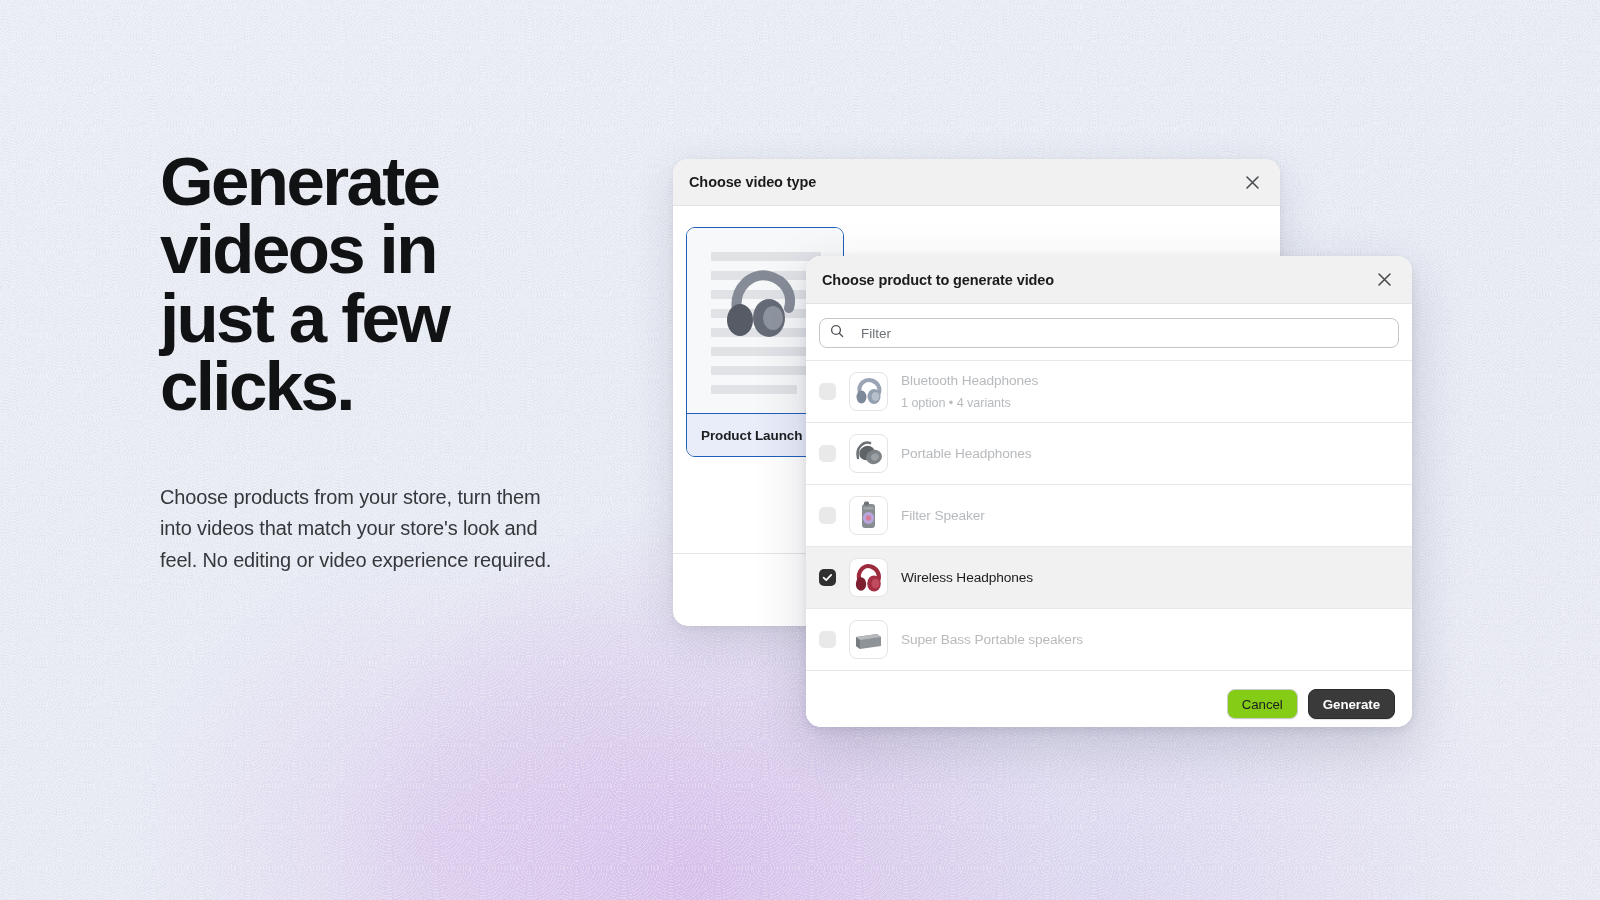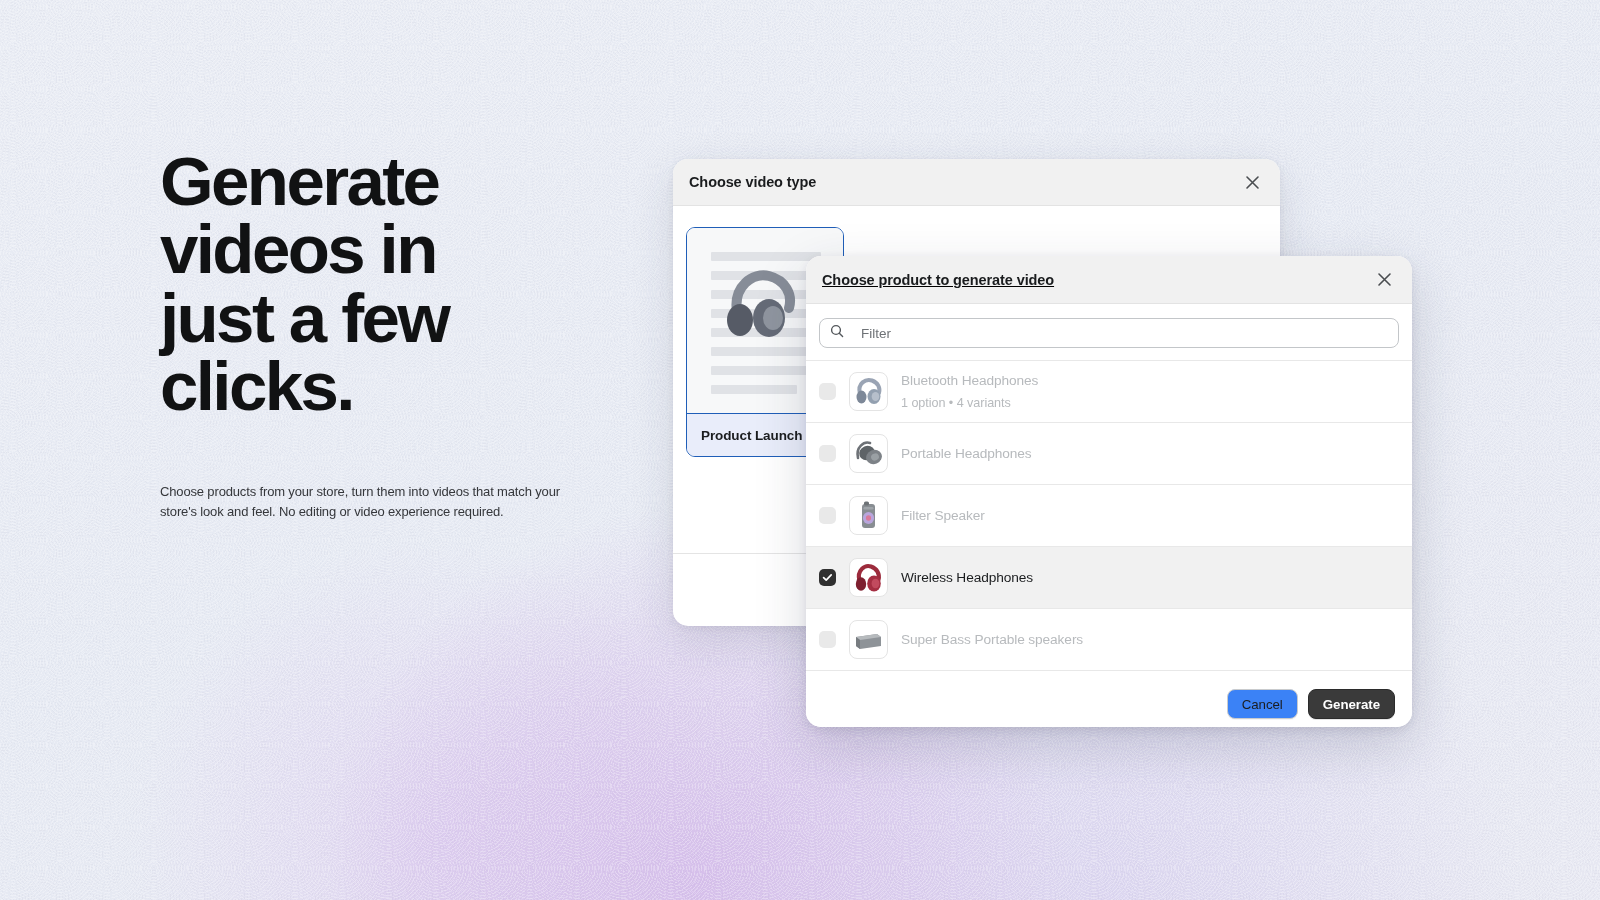--- a/index.html
+++ b/index.html
@@ -42,21 +42,21 @@
   .hero-title {
     font-size: 69px;
     line-height: 0.99;
     letter-spacing: -2.6px;
     font-weight: 700;
     color: #111213;
     width: 350px;
   }
   .hero-sub {
     margin-top: 61px;
-    font-size: 13px;
+    font-size: 20px;
     line-height: 1.56;
     color: #35373b;
     letter-spacing: -0.15px;
     width: 400px;
   }
 
   
   .modal {
     position: absolute;
     background: #ffffff;
@@ -143,21 +143,21 @@
     color: #1b1d1f;
     letter-spacing: -0.1px;
   }
 
   
   #modal-choose-product {
     left: 806px; top: 256px;
     width: 606px; height: 471px;
     box-shadow: 0 18px 52px rgba(40,44,70,0.18), 0 3px 10px rgba(40,44,70,0.10);
   }
-  #modal-choose-product .modal-header { height: 48px; padding: 0 14px 0 16px; text-decoration: underline; }
+  #modal-choose-product .modal-header { height: 48px; padding: 0 14px 0 16px; }
 
   .search-wrap {
     padding: 14px 13px 12px 13px;
     background: #fff;
   }
   .search-box {
     display: flex;
     align-items: center;
     gap: 17px;
     height: 30px;
@@ -236,21 +236,21 @@
   .btn {
     font-family: "Liberation Sans", sans-serif;
     font-size: 13.3px;
     border-radius: 8px;
     cursor: pointer;
     height: 30px;
     padding: 0 14px;
     letter-spacing: -0.05px;
   }
   .btn-secondary {
-    background: #3b82f6;
+    background: #84cc16;
     color: #1b1d1f;
     border: 1px solid #c9cbcd;
     box-shadow: 0 1px 0 rgba(0,0,0,0.04);
   }
   .btn-primary {
     background: #3a3a3a;
     color: #ffffff;
     border: 1px solid #2b2b2b;
     font-weight: 600;
     box-shadow: 0 1px 0 rgba(0,0,0,0.10);

